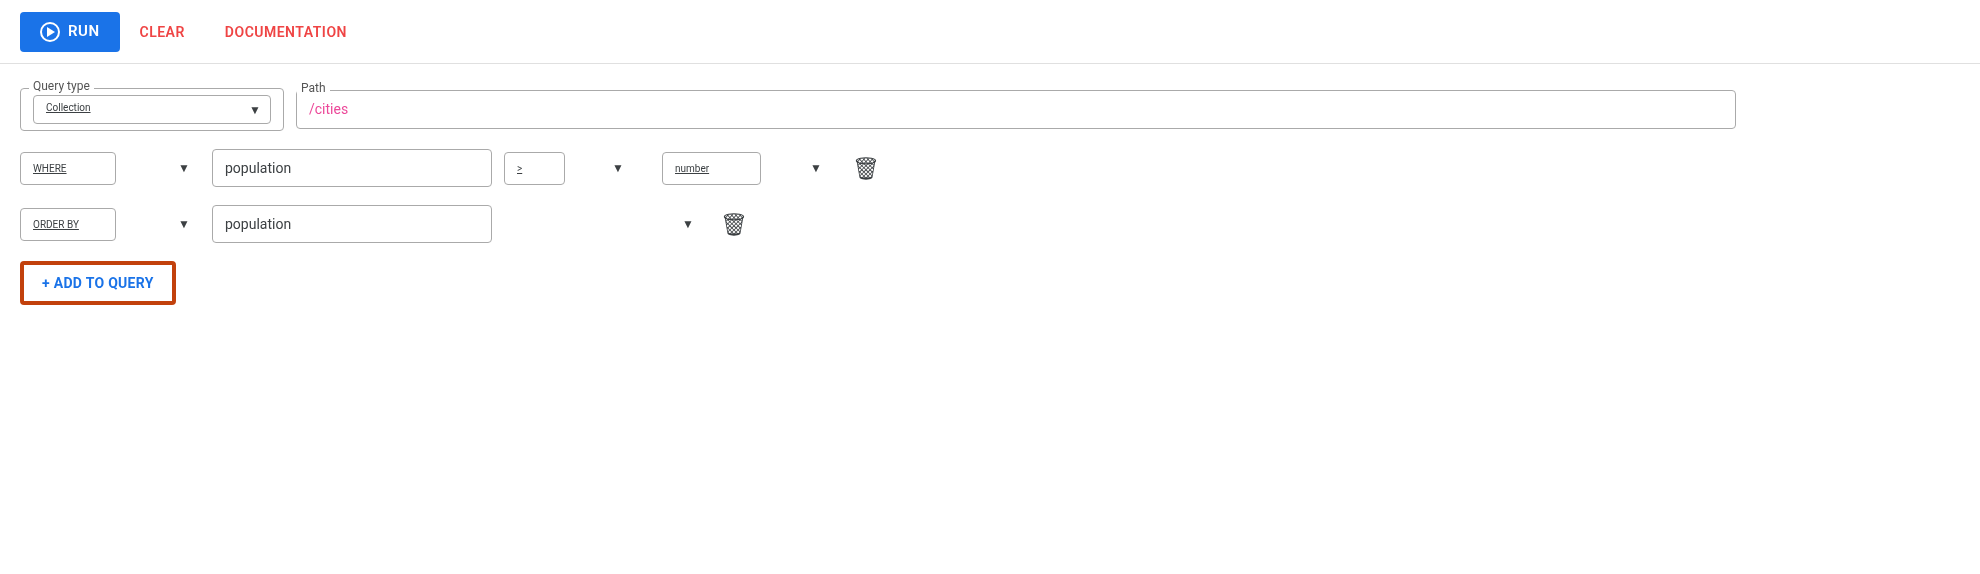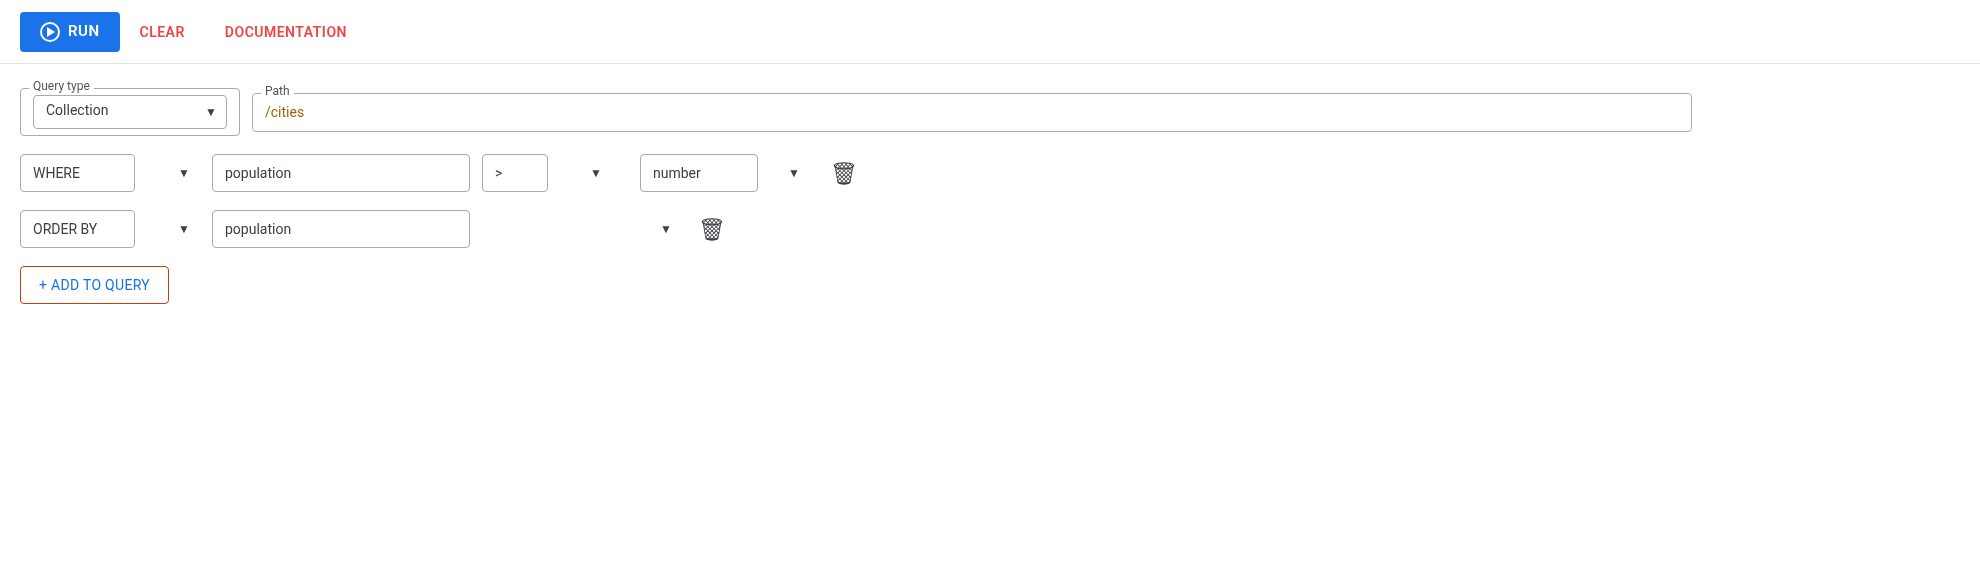--- a/index.html
+++ b/index.html
@@ -91,54 +91,55 @@
       position: relative;
       border: 1px solid #aaa;
       border-radius: 4px;
       padding: 6px 12px 10px 12px;
       width: 100%;
     }
 
     .path-legend {
       position: absolute;
       top: -10px;
-      left: 8px;
+      left: 0;
       background: #fff;
       padding: 0 4px;
       font-size: 12px;
       color: #555;
     }
 
     .path-input {
       border: none;
       outline: none;
       font-size: 14px;
-      color: #a16207;
+      color: #ec4899;
       width: 100%;
       background: transparent;
       padding: 4px 0 0 0;
     }
 
     .select-wrapper {
       position: relative;
       display: flex;
       align-items: center;
     }
 
     .select-wrapper select {
       border: 1px solid #aaa;
       border-radius: 4px;
       padding: 10px 36px 10px 12px;
-      font-size: 14px;
+      font-size: 10px;
       color: #3c4043;
       cursor: pointer;
       appearance: none;
       -webkit-appearance: none;
       background: #fff;
       outline: none;
+      text-decoration: underline;
     }
 
     .select-arrow {
       position: absolute;
       right: 10px;
       pointer-events: none;
       color: #3c4043;
       font-size: 12px;
     }
 
@@ -147,21 +148,21 @@
     }
 
     .field-input {
       border: 1px solid #aaa;
       border-radius: 4px;
       padding: 10px 12px;
       font-size: 14px;
       color: #3c4043;
       outline: none;
       background: #fff;
-      width: 258px;
+      width: 280px;
     }
 
     .operator-select {
       width: 130px;
     }
 
     .type-select {
       width: 170px;
       margin-left: 16px;
     }
@@ -194,33 +195,33 @@
     }
 
     .direction-select {
       width: 200px;
     }
 
     .add-to-query-btn {
       display: flex;
       align-items: center;
       gap: 6px;
-      border: 1px solid #c2410c;
+      border: 4px solid #c2410c;
       border-radius: 4px;
       padding: 10px 18px;
       color: #1a73e8;
       background: #fff;
       font-size: 14px;
-      font-weight: 400;
+      font-weight: 700;
       cursor: pointer;
       letter-spacing: 0.3px;
     }
 
     .query-type-wrapper {
-      width: 220px;
+      width: 264px;
     }
 
     .query-type-fieldset {
       border: 1px solid #aaa;
       border-radius: 4px;
       padding: 0 12px 6px 12px;
       position: relative;
     }
 
     .query-type-legend {

